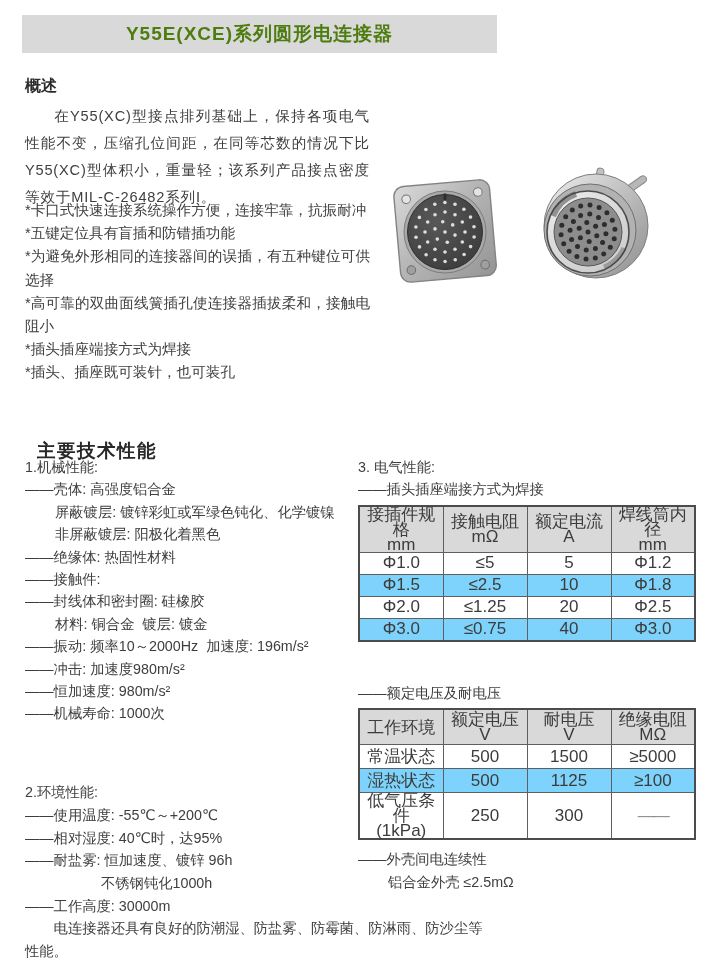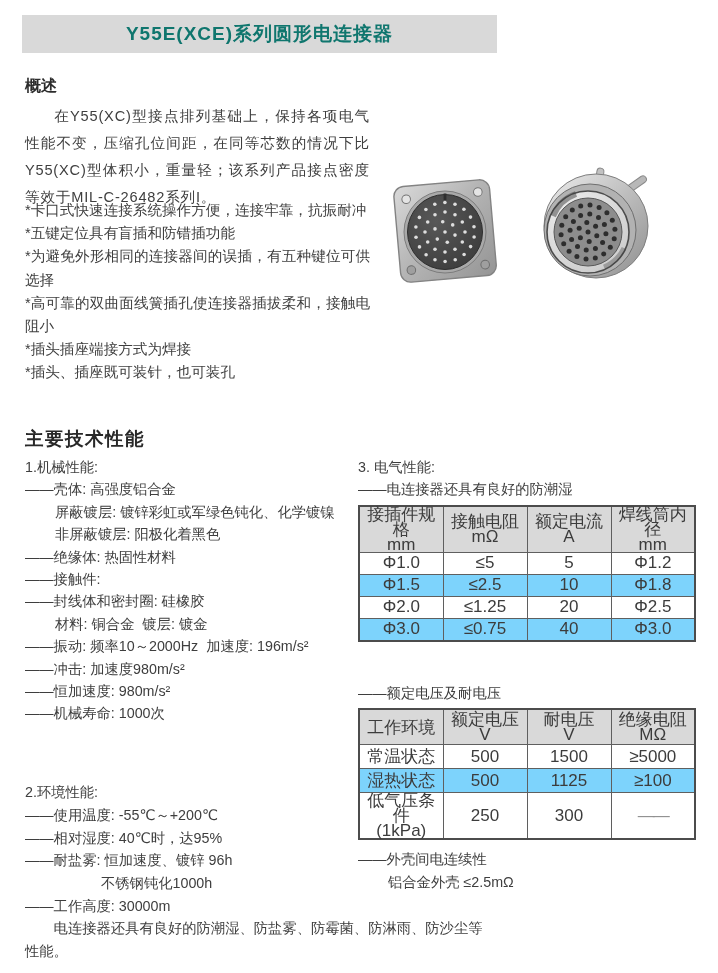--- a/index.html
+++ b/index.html
@@ -4,34 +4,34 @@
 <style>
   html,body{margin:0;padding:0;}
   body{
     width:718px;height:973px;background:#ffffff;position:relative;
     font-family:"Liberation Sans","DejaVu Sans",sans-serif;
     color:#3e3e3e;overflow:hidden;
   }
   .titlebar{
     position:absolute;left:22px;top:15px;width:475px;height:38px;
     background:#d9d9d9;text-align:center;line-height:38px;
-    font-size:19px;font-weight:bold;color:#0f766e;letter-spacing:1px;
+    font-size:19px;font-weight:bold;color:#4d7c0f;letter-spacing:1px;
   }
   .ov-h{position:absolute;left:25px;top:76px;margin:0;font-size:16px;font-weight:bold;color:#2c2c2c;}
   .ov-p{
     position:absolute;left:25px;top:103px;width:345px;margin:0;
     font-size:14.6px;line-height:27px;letter-spacing:0.8px;
     text-indent:2em;text-align:justify;
   }
   .bullets{position:absolute;left:25px;top:199px;width:345px;font-size:14.6px;line-height:23.2px;}
   .bullets .b{text-align:justify;}
   .photo{position:absolute;}
   .photo-left{left:388px;top:170px;width:114px;height:134px;}
   .photo-right{left:532px;top:164px;width:120px;height:140px;}
-  .tech-h{position:absolute;left:25px;top:426px;margin:0;font-size:18.5px;font-weight:bold;color:#282828;letter-spacing:1.5px;}
+  .tech-h{position:absolute;left:25px;top:426px;margin:12px;font-size:18.5px;font-weight:bold;color:#282828;letter-spacing:1.5px;}
   .mech{position:absolute;left:25px;top:456px;width:340px;font-size:14.3px;line-height:22.4px;}
   .env{position:absolute;left:25px;top:781px;width:340px;font-size:14.3px;line-height:22.8px;}
   .mech .ln,.env .ln,.elec .ln{white-space:pre-wrap;}
   .ind1{padding-left:30px;}
   .ind2{padding-left:76px;}
   .closing{
     position:absolute;left:25px;top:917px;width:465px;margin:0;
     font-size:14.3px;line-height:23px;text-indent:2em;
   }
   .elec{position:absolute;left:358px;top:456px;width:346px;font-size:14.3px;}
@@ -223,21 +223,21 @@
     <div class="ln">——相对湿度: 40℃时，达95%</div>
     <div class="ln">——耐盐雾: 恒加速度、镀锌 96h</div>
     <div class="ln ind2">不锈钢钝化1000h</div>
     <div class="ln">——工作高度: 30000m</div>
   </div>
 
   <p class="closing">电连接器还具有良好的防潮湿、防盐雾、防霉菌、防淋雨、防沙尘等性能。</p>
 
   <div class="elec">
     <div class="ln">3. 电气性能:</div>
-    <div class="ln">——电连接器还具有良好的防潮湿</div>
+    <div class="ln">——插头插座端接方式为焊接</div>
 
     <table>
       <thead>
         <tr>
           <th>
               <div>接插件规格</div>
               <div>mm</div>
             </th>
           <th>
               <div>接触电阻</div>

